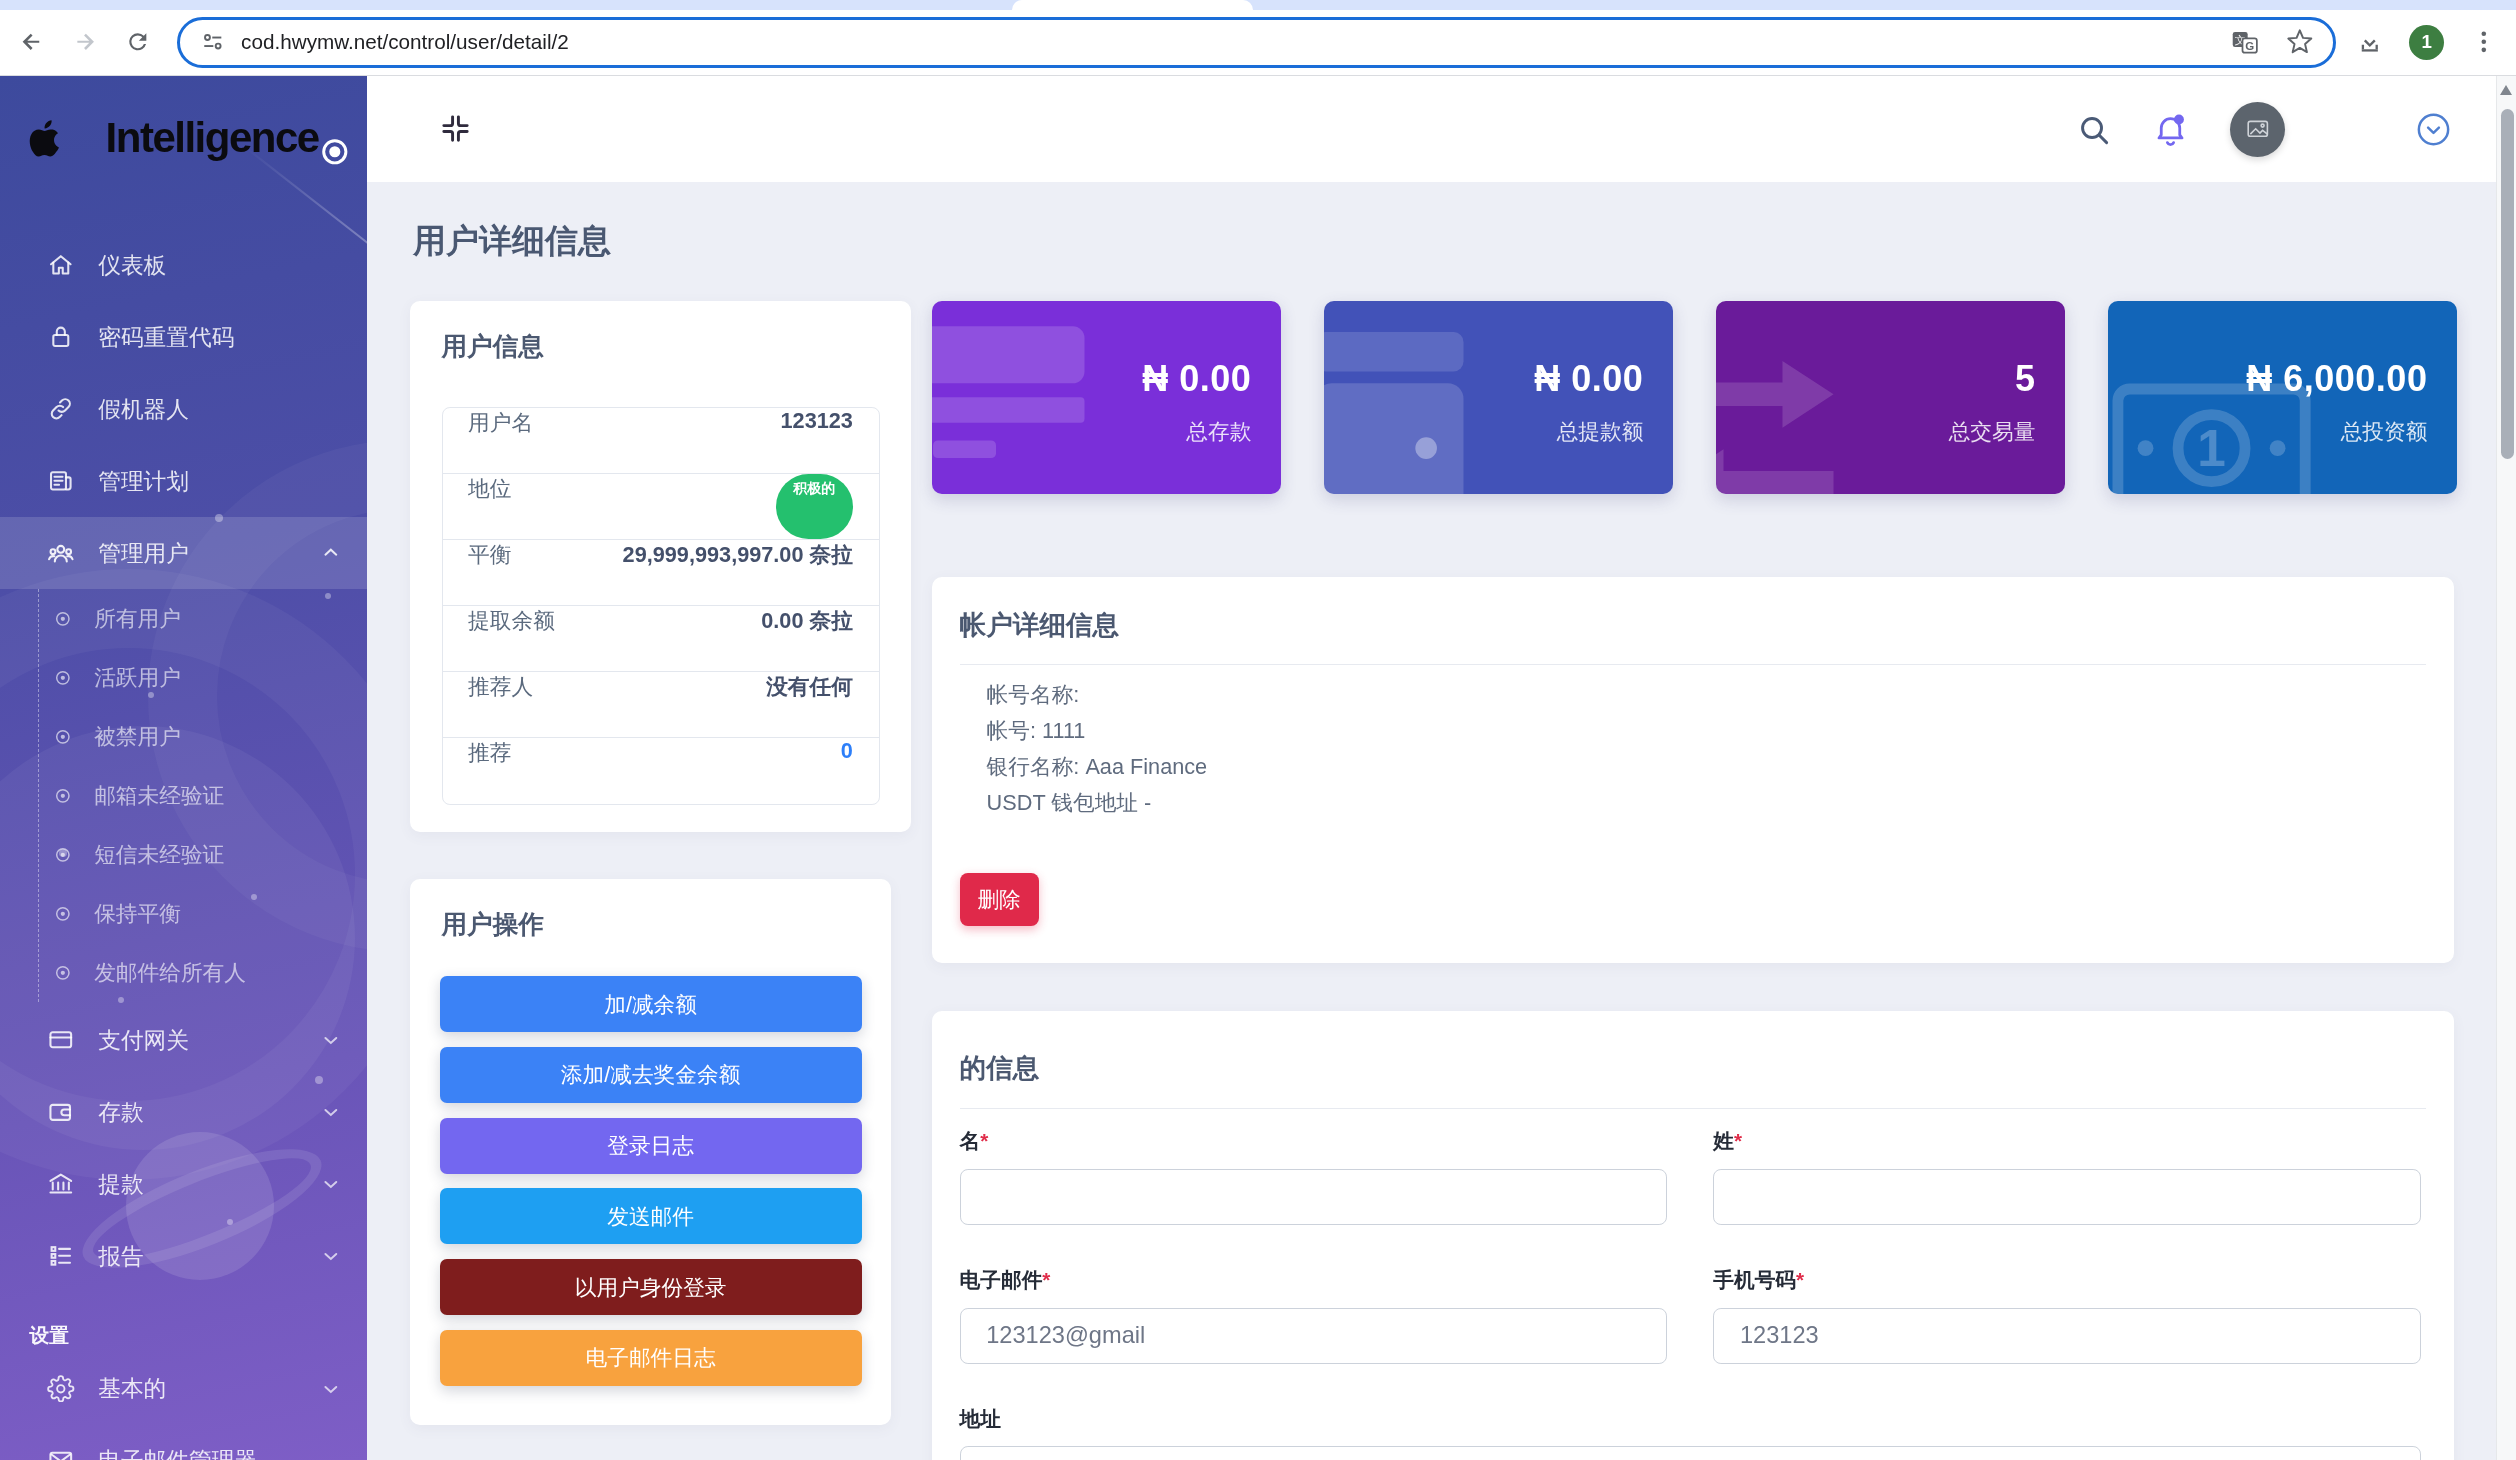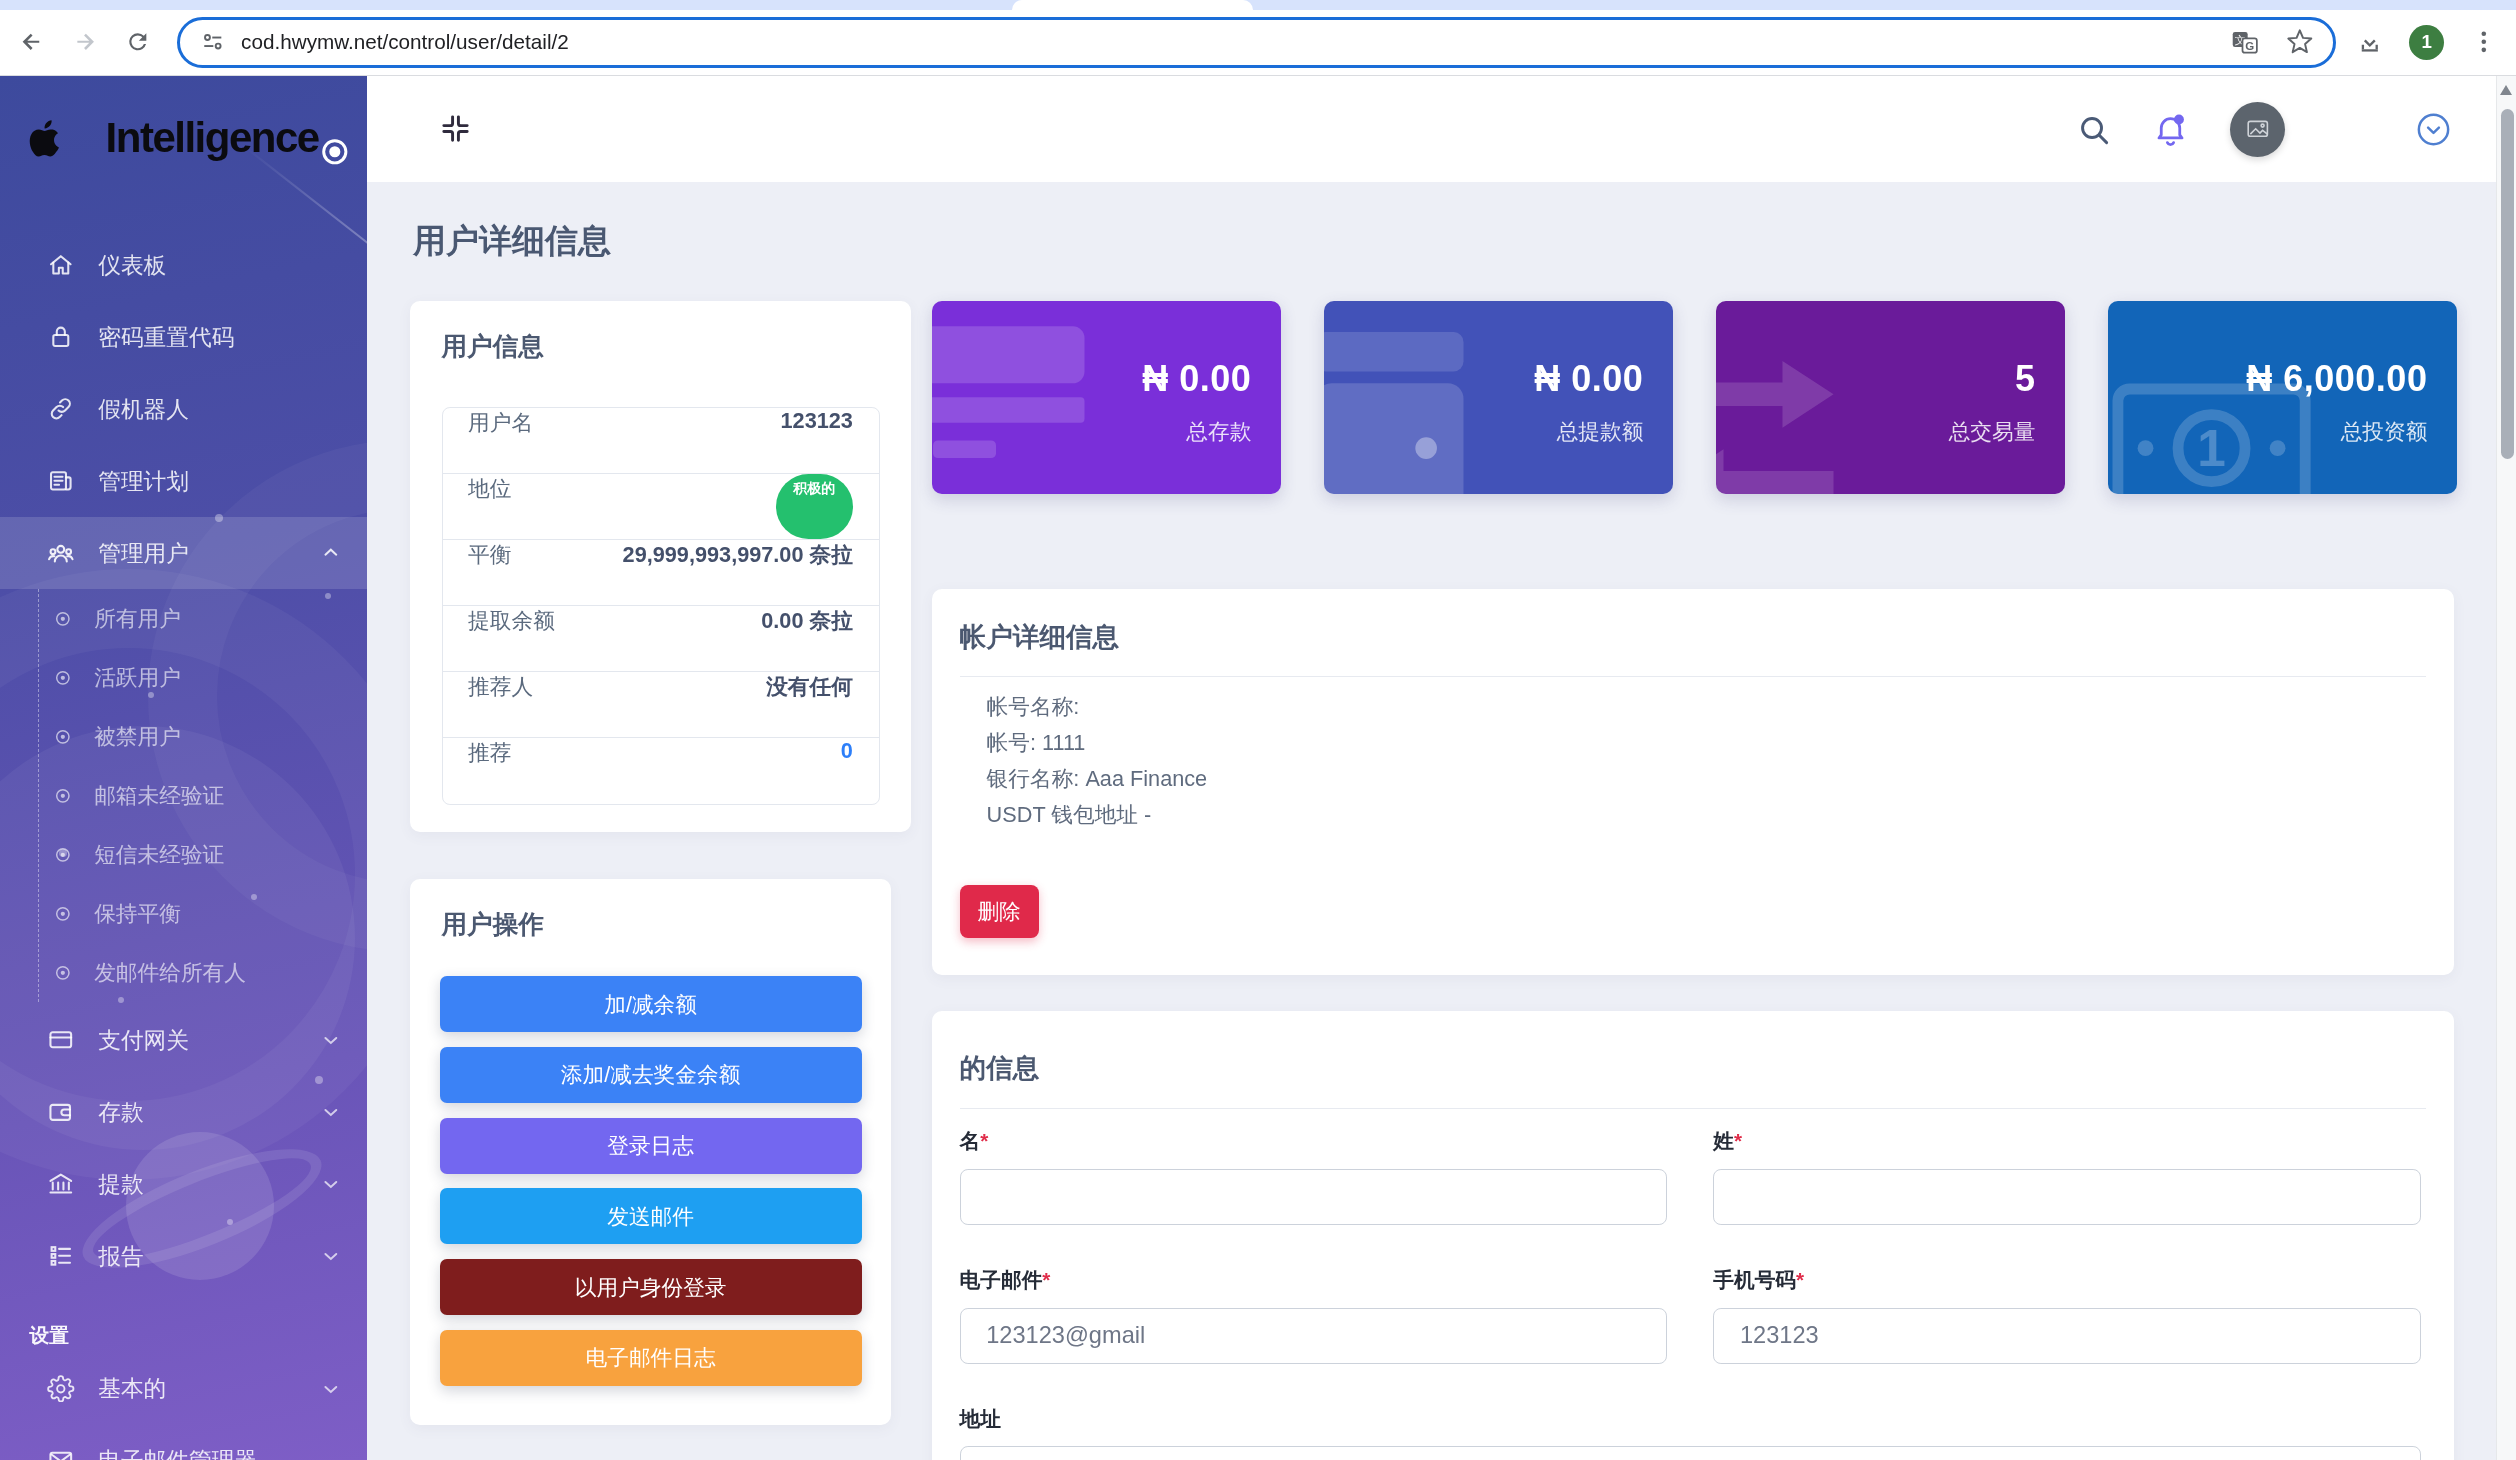--- a/index.html
+++ b/index.html
@@ -93,21 +93,21 @@
   
   .stats { position:absolute; left:565px; top:119px; display:flex; gap:43px; }
   .stat-card { width:349px; height:193px; border-radius:9.9px; position:relative; overflow:hidden; color:#fff; box-shadow:0 5.9px 15.8px rgba(60,60,120,.18); }
   .stat-1 { background:#7a2fd9; } .stat-2 { background:#4252b8; }
   .stat-3 { background:#6a1b9a; } .stat-4 { background:#1265b8; }
   .stat-amount { position:absolute; right:29.6px; top:57px; font-size:36px; font-weight:700; letter-spacing:0.5px; }
   .stat-label { position:absolute; right:29.6px; top:116px; font-size:21.7px; color:rgba(255,255,255,.85); }
   .stat-bgicon { position:absolute; pointer-events:none; }
 
   
-  .card-account { left:565px; top:407px; width:1522px; height:386px; }
+  .card-account { left:565px; top:395px; width:1522px; height:386px; }
   .card-h2 { position:absolute; left:27.6px; top:29.6px; font-size:26.6px; font-weight:700; color:#4b5870; }
   .hr { position:absolute; left:27.6px; right:27.6px; height:1px; background:#e7eaf0; }
   .acct-lines { position:absolute; left:27.6px; top:100px; font-size:21.7px; color:#5f6b7e; line-height:36px;margin-left:27px; }
   .delete-btn { position:absolute; left:27.6px; top:296px; width:79px; height:53px; background:#e0294a; border:none; border-radius:7.9px; color:#fff; font-size:21.7px; font-family:inherit; cursor:pointer; box-shadow:0 3.9px 9.9px rgba(224,41,74,.3); }
 
   
   .card-form { left:565px; top:829px; width:1522px; height:650px; }
   .form-grid { position:absolute; left:27.6px; right:33px; top:116px; display:grid; grid-template-columns:1fr 1fr; column-gap:46px; }
   .field { margin-bottom:41px; }
   .field-label { font-size:20.7px; font-weight:700; color:#252b37; margin-bottom:13.8px; }

